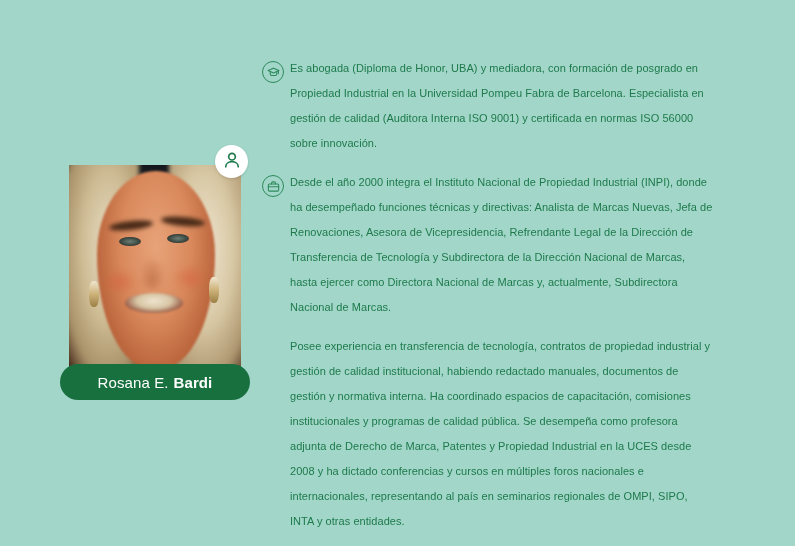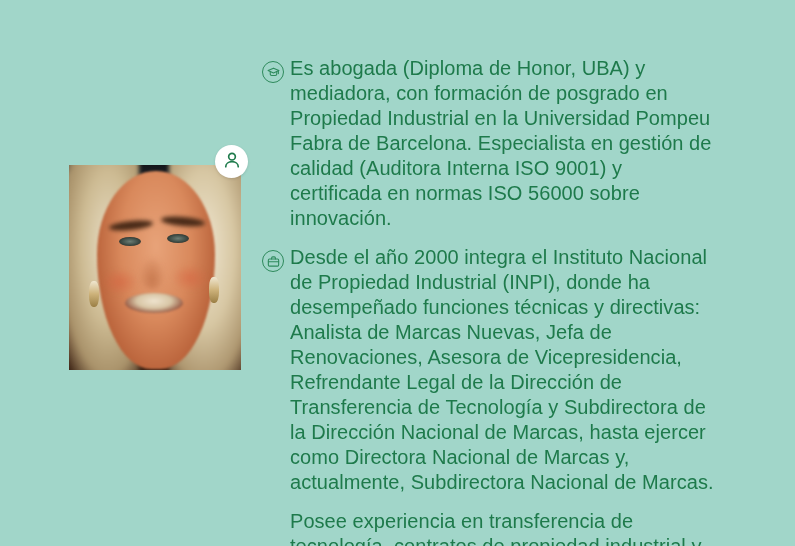--- a/index.html
+++ b/index.html
@@ -192,21 +192,21 @@
     border-radius: 50%;
     border: 1.3px solid #2e8a5c;
     display: flex;
     align-items: center;
     justify-content: center;
     box-sizing: border-box;
   }
 
   .bio-text {
     color: #1e7a4b;
-    font-size: 20px;
+    font-size: 11px;
     line-height: 25px;
     letter-spacing: .05px;
   }
 
   .bio-block.no-icon { padding-left: 28px; }
 </style>
 </head>
 <body>
 
 <div class="slide">
@@ -234,20 +234,24 @@
 
   <div class="avatar-pill">
     <span>
       <svg width="20" height="20" viewBox="0 0 24 24" fill="none" stroke="#1e7a4b" stroke-width="2" stroke-linecap="round" stroke-linejoin="round">
         <circle cx="12" cy="8" r="4"></circle>
         <path d="M4.5 20c0-3.6 3.4-6 7.5-6s7.5 2.4 7.5 6"></path>
       </svg>
     </span>
   </div>
 
+  <div class="name-badge">
+    <span class="name-first">Rosana E.</span>
+    <span class="name-last">Bardi</span>
+  </div>
 
   <div class="bio">
 
     <div class="bio-block">
       <span class="bio-icon">
         <svg width="13" height="13" viewBox="0 0 24 24" fill="none" stroke="#2e8a5c" stroke-width="2" stroke-linecap="round" stroke-linejoin="round">
           <path d="M2 8.5 12 4l10 4.5L12 13 2 8.5z"></path>
           <path d="M6 10.6V15c0 1.4 2.7 2.6 6 2.6s6-1.2 6-2.6v-4.4"></path>
           <path d="M21 9v5"></path>
         </svg>

